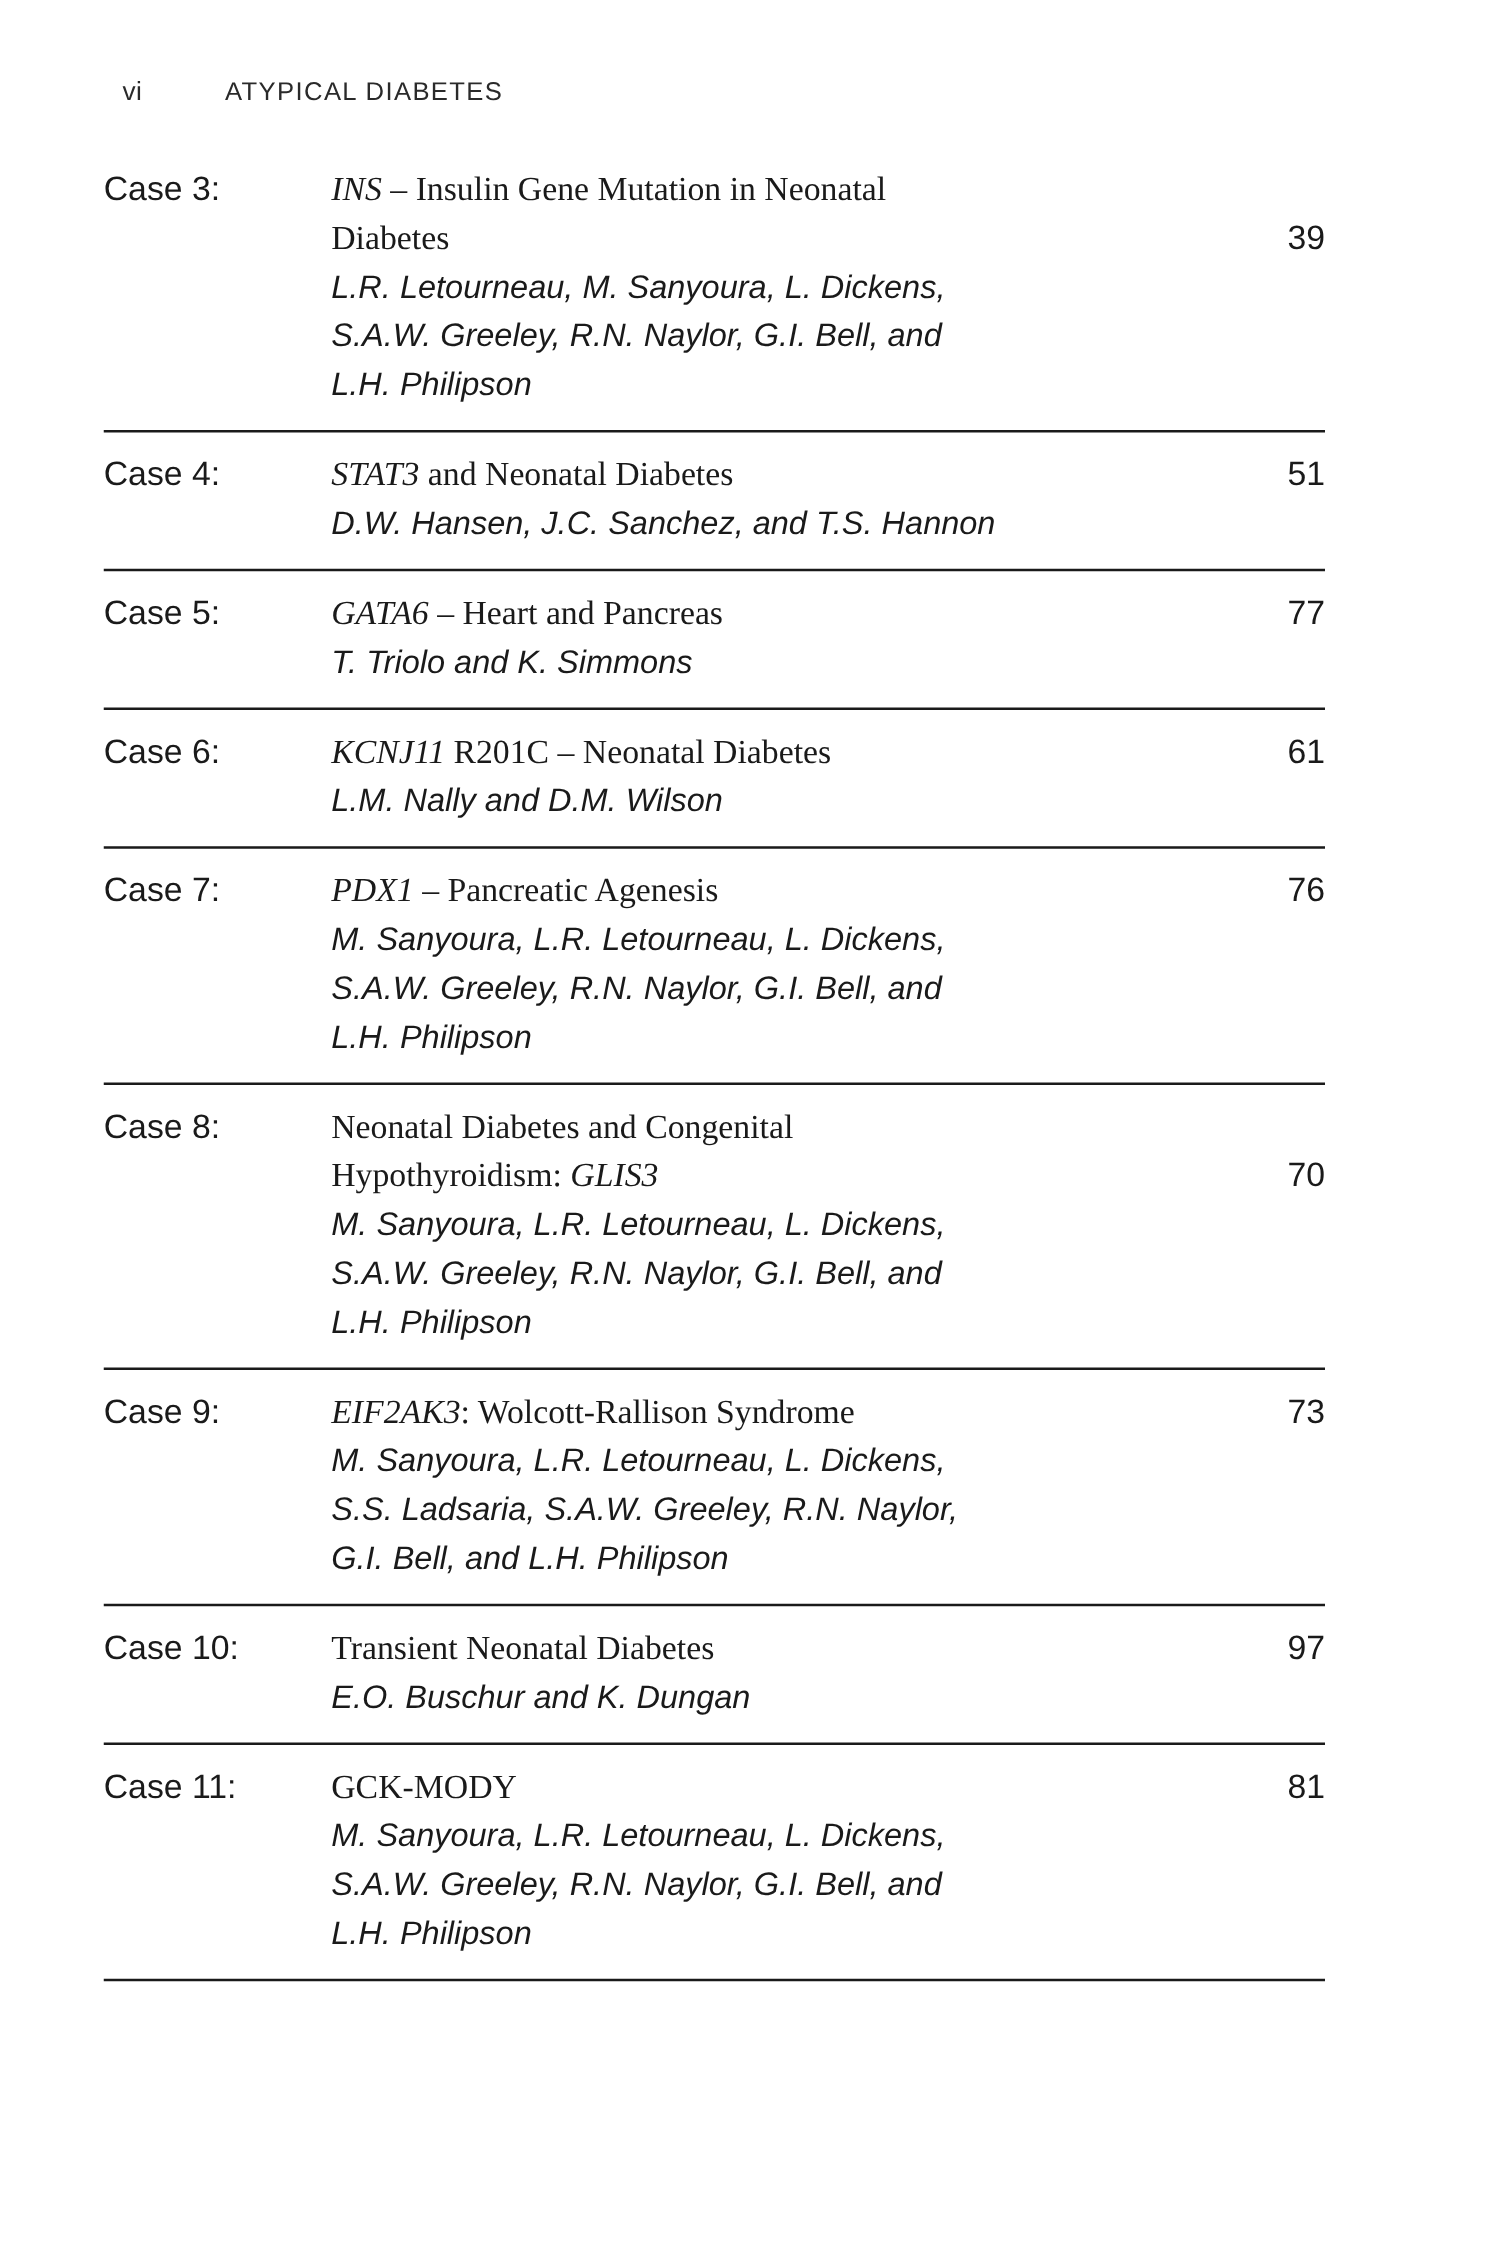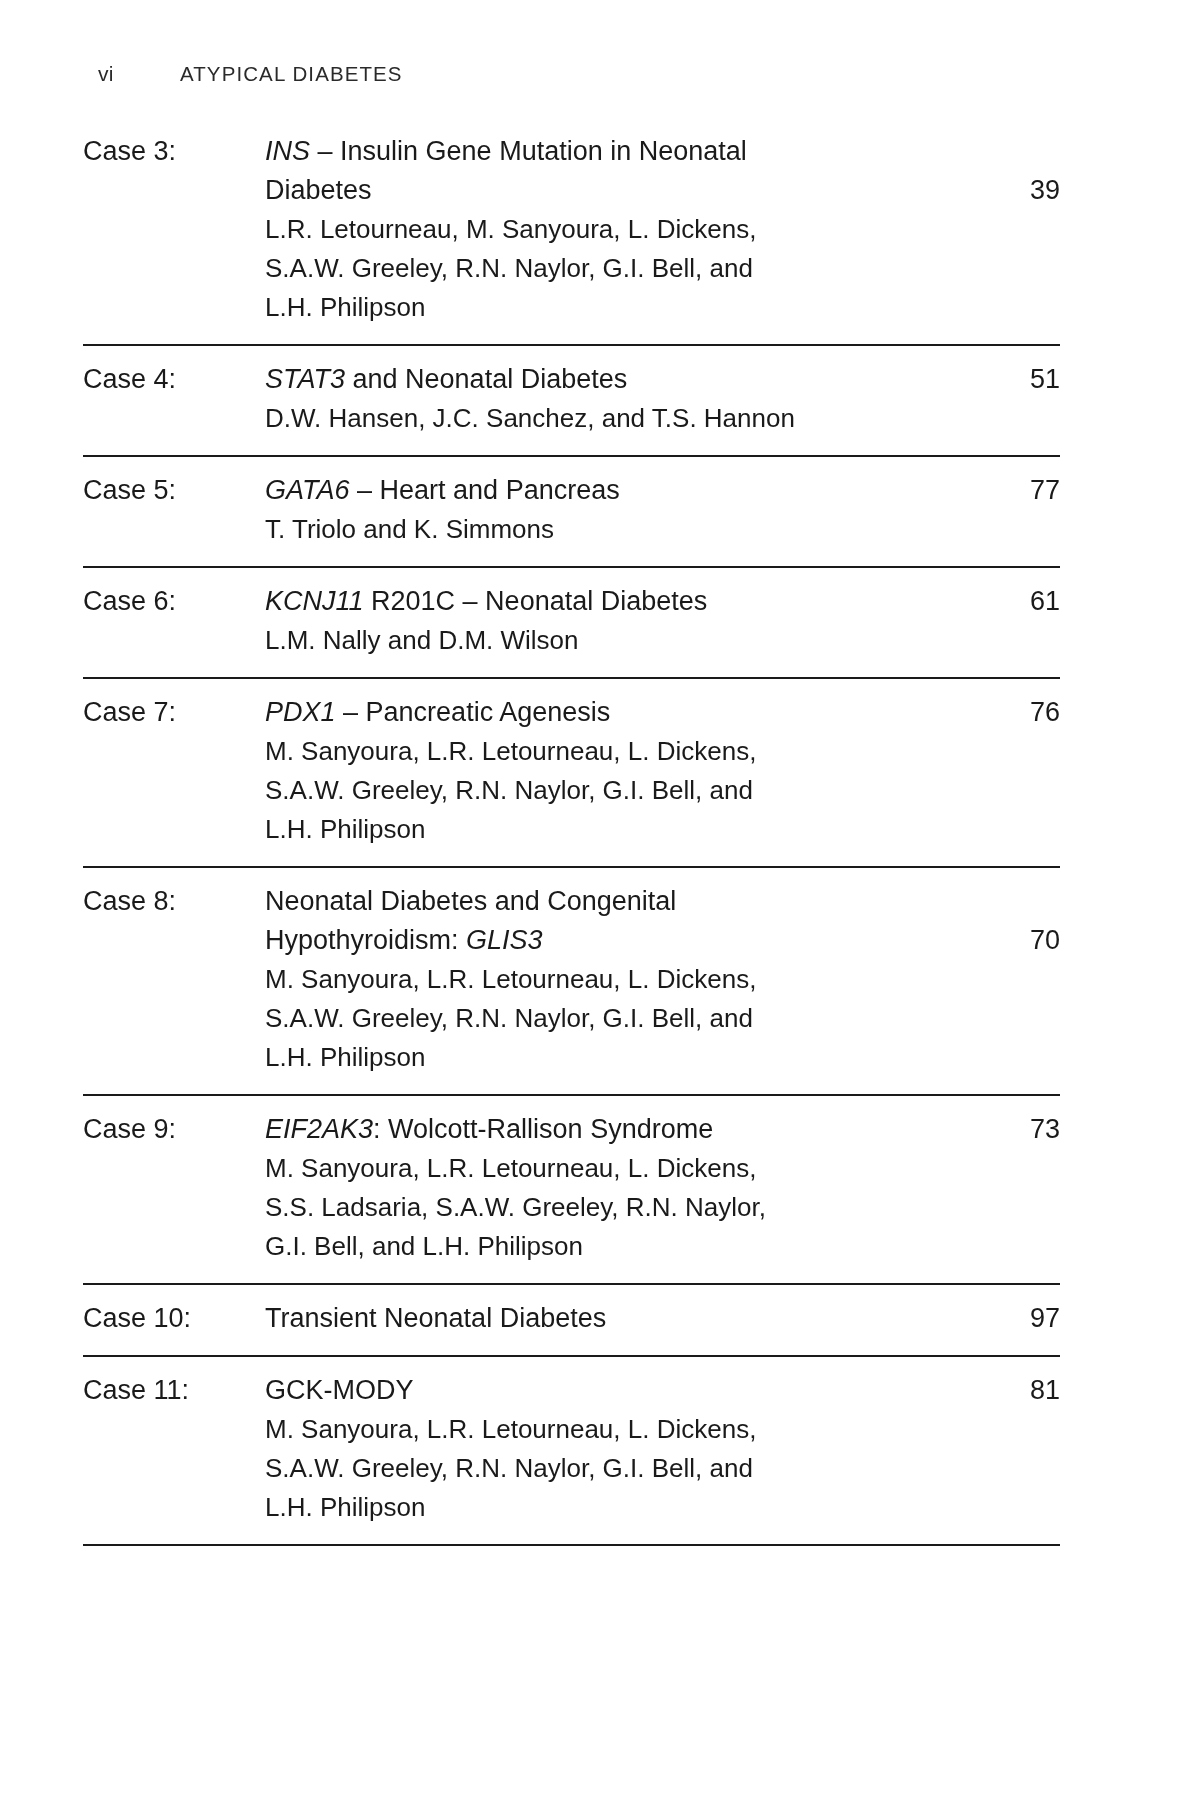--- a/index.html
+++ b/index.html
@@ -76,28 +76,30 @@
   .entry-body {
     flex: 1 1 auto;
     min-width: 0;
     padding-right: 14px;
   }
 
   .entry-title {
     font-size: 27px;
     line-height: 39px;
     color: #1a1a1a;
+    font-family: Liberation Serif, serif;
   }
   .entry-title .gene {
     font-style: italic;
   }
 
   .authors {
     font-size: 26px;
     line-height: 39px;
+    font-style: italic;
     color: #1a1a1a;
   }
   .authors .aline {
     display: block;
     white-space: nowrap;
   }
 
   .page-num {
     flex: 0 0 64px;
     width: 64px;
@@ -198,20 +200,23 @@
             <span class="aline">S.S. Ladsaria, S.A.W. Greeley, R.N. Naylor,</span>
             <span class="aline">G.I. Bell, and L.H. Philipson</span>
           </div>
         </div>
         <div class="page-num offset-0">73</div>
       </div>
       <div class="entry">
         <div class="case-label">Case 10:</div>
         <div class="entry-body">
           <div class="entry-title">Transient Neonatal Diabetes</div>
+          <div class="authors">
+            <span class="aline">E.O. Buschur and K. Dungan</span>
+          </div>
         </div>
         <div class="page-num offset-0">97</div>
       </div>
       <div class="entry">
         <div class="case-label">Case 11:</div>
         <div class="entry-body">
           <div class="entry-title">GCK-MODY</div>
           <div class="authors">
             <span class="aline">M. Sanyoura, L.R. Letourneau, L. Dickens,</span>
             <span class="aline">S.A.W. Greeley, R.N. Naylor, G.I. Bell, and</span>

